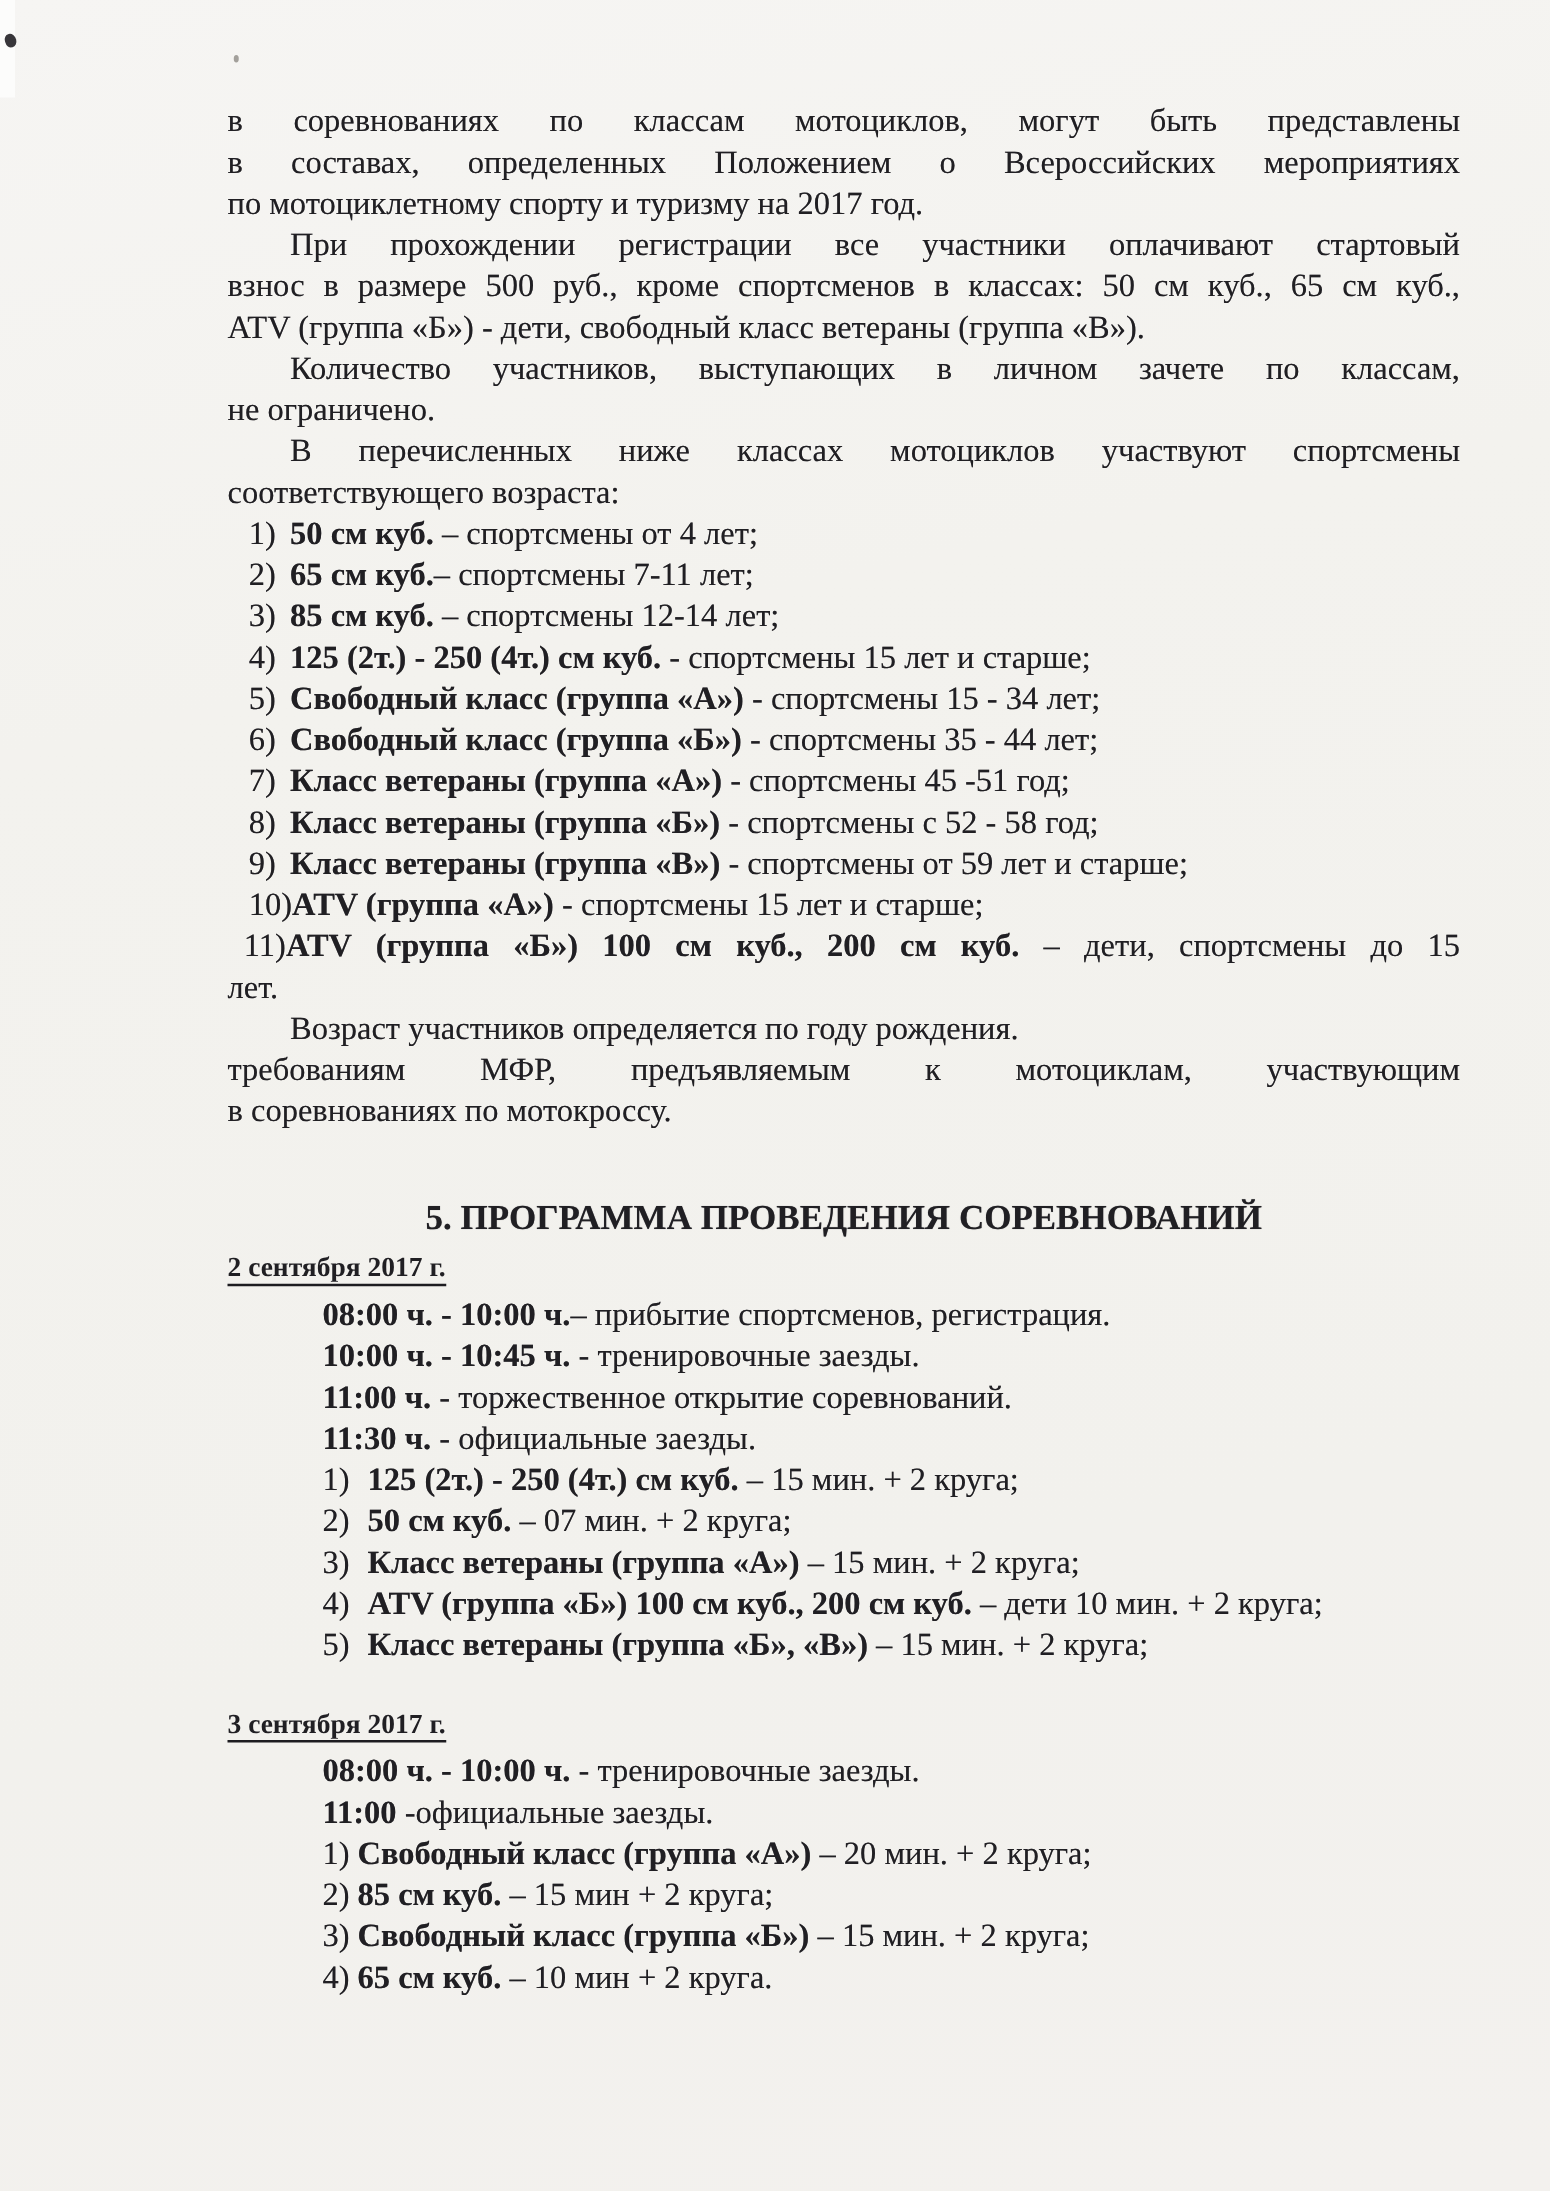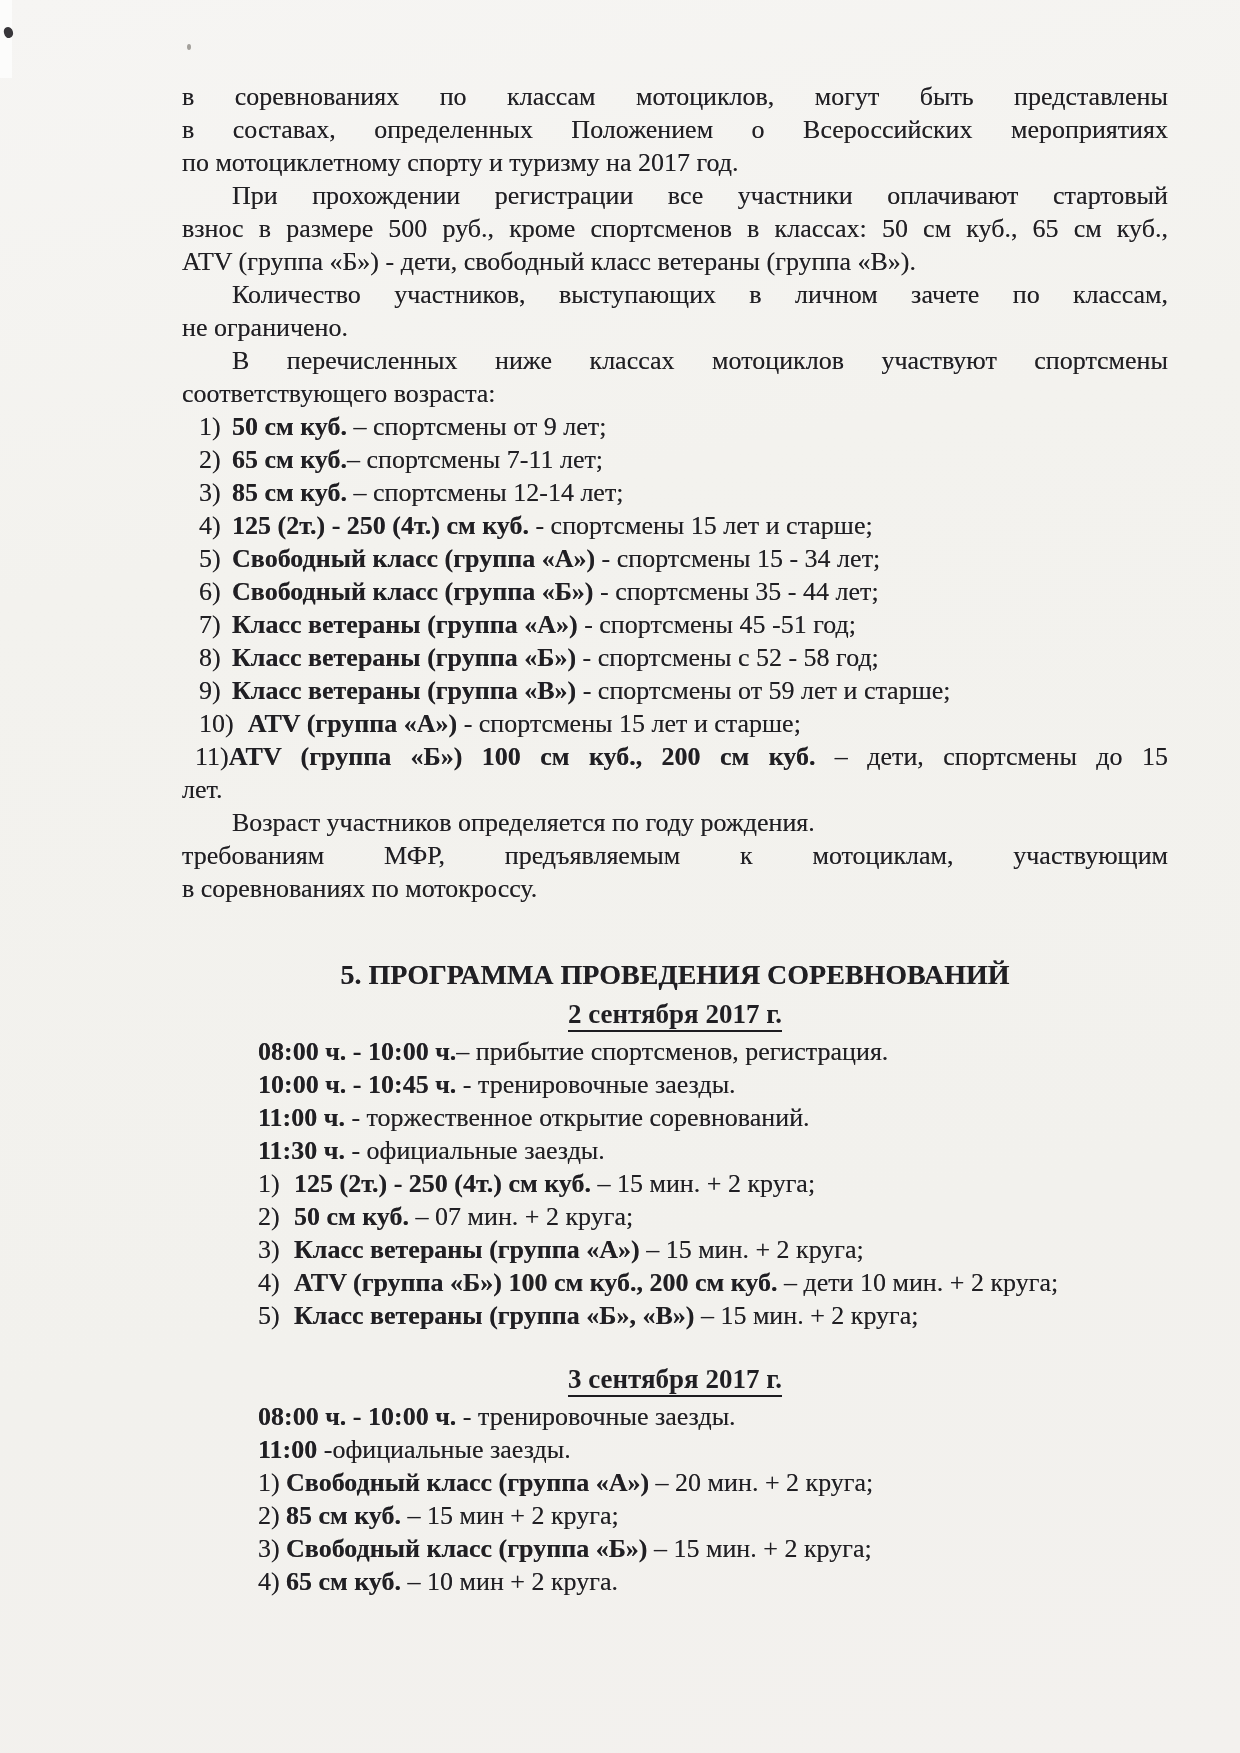--- a/index.html
+++ b/index.html
@@ -21,26 +21,26 @@
     width:1240px;box-sizing:border-box;
     padding:80px 72px 0 182px;
   }
   .ln{line-height:33px;min-height:33px;text-shadow:0 0 .5px rgba(25,24,30,.55);}
   .j{text-align:justify;text-align-last:justify;}
   .ind{text-indent:50px;}
   .b{font-weight:700;}
   
   .li{padding-left:17px;white-space:nowrap;}
   .num{display:inline-block;min-width:33px;}
-  .li10 .num{min-width:0;margin-right:14px;}
+  .li10 .num{min-width:0;margin-right:0;}
   .li11a{padding-left:13px;}
   .li11a .num{min-width:0;}
   
   .title{font-weight:700;text-align:center;font-size:28px;line-height:36px;margin-top:52px;text-shadow:0 0 .6px rgba(20,20,26,.6);}
-  .date{text-align:center;line-height:42px;font-weight:700;font-size:27px;}
+  .date{line-height:42px;font-weight:700;font-size:22px;}
   .date .u{border-bottom:2.5px solid #1d1c20;padding-bottom:1px;}
   .date.mt{margin-top:26px;}
   .prog{padding-left:76px;white-space:nowrap;}
   .rnum{display:inline-block;min-width:36px;}
   .rnum2{display:inline-block;min-width:28px;}
 </style>
 </head>
 <body>
 
 <div class="page">
@@ -57,21 +57,21 @@
     <div class="ln j ind">При прохождении регистрации все участники оплачивают стартовый</div>
     <div class="ln j">взнос в размере 500 руб., кроме спортсменов в классах: 50 см куб., 65 см куб.,</div>
     <div class="ln">ATV (группа «Б») - дети, свободный класс ветераны (группа «В»).</div>
 
     <div class="ln j ind">Количество участников, выступающих в личном зачете по классам,</div>
     <div class="ln">не ограничено.</div>
 
     <div class="ln j ind">В перечисленных ниже классах мотоциклов участвуют спортсмены</div>
     <div class="ln">соответствующего возраста:</div>
 
-    <div class="ln li"><span class="num">1)</span><span class="b">50 см куб.</span><span> – спортсмены от 9 лет;</span></div>
+    <div class="ln li"><span class="num">1)</span><span class="b">50 см куб.</span><span> – спортсмены от 4 лет;</span></div>
     <div class="ln li"><span class="num">2)</span><span class="b">65 см куб.</span><span>– спортсмены 7-11 лет;</span></div>
     <div class="ln li"><span class="num">3)</span><span class="b">85 см куб.</span><span> – спортсмены 12-14 лет;</span></div>
     <div class="ln li"><span class="num">4)</span><span class="b">125 (2т.) - 250 (4т.) см куб.</span><span> - спортсмены 15 лет и старше;</span></div>
     <div class="ln li"><span class="num">5)</span><span class="b">Свободный класс (группа «А»)</span><span> - спортсмены 15 - 34 лет;</span></div>
     <div class="ln li"><span class="num">6)</span><span class="b">Свободный класс (группа «Б»)</span><span> - спортсмены 35 - 44 лет;</span></div>
     <div class="ln li"><span class="num">7)</span><span class="b">Класс ветераны (группа «А»)</span><span> - спортсмены 45 -51 год;</span></div>
     <div class="ln li"><span class="num">8)</span><span class="b">Класс ветераны (группа «Б»)</span><span> - спортсмены с 52 - 58 год;</span></div>
     <div class="ln li"><span class="num">9)</span><span class="b">Класс ветераны (группа «В»)</span><span> - спортсмены от 59 лет  и старше;</span></div>
     <div class="ln li li10"><span class="num">10)</span><span class="b">ATV (группа «А»)</span><span> - спортсмены 15 лет и старше;</span></div>
     <div class="ln li11a j"><span class="num">11)</span><span class="b">ATV (группа «Б») 100 см куб., 200 см куб.</span><span> – дети, спортсмены до 15</span></div>

